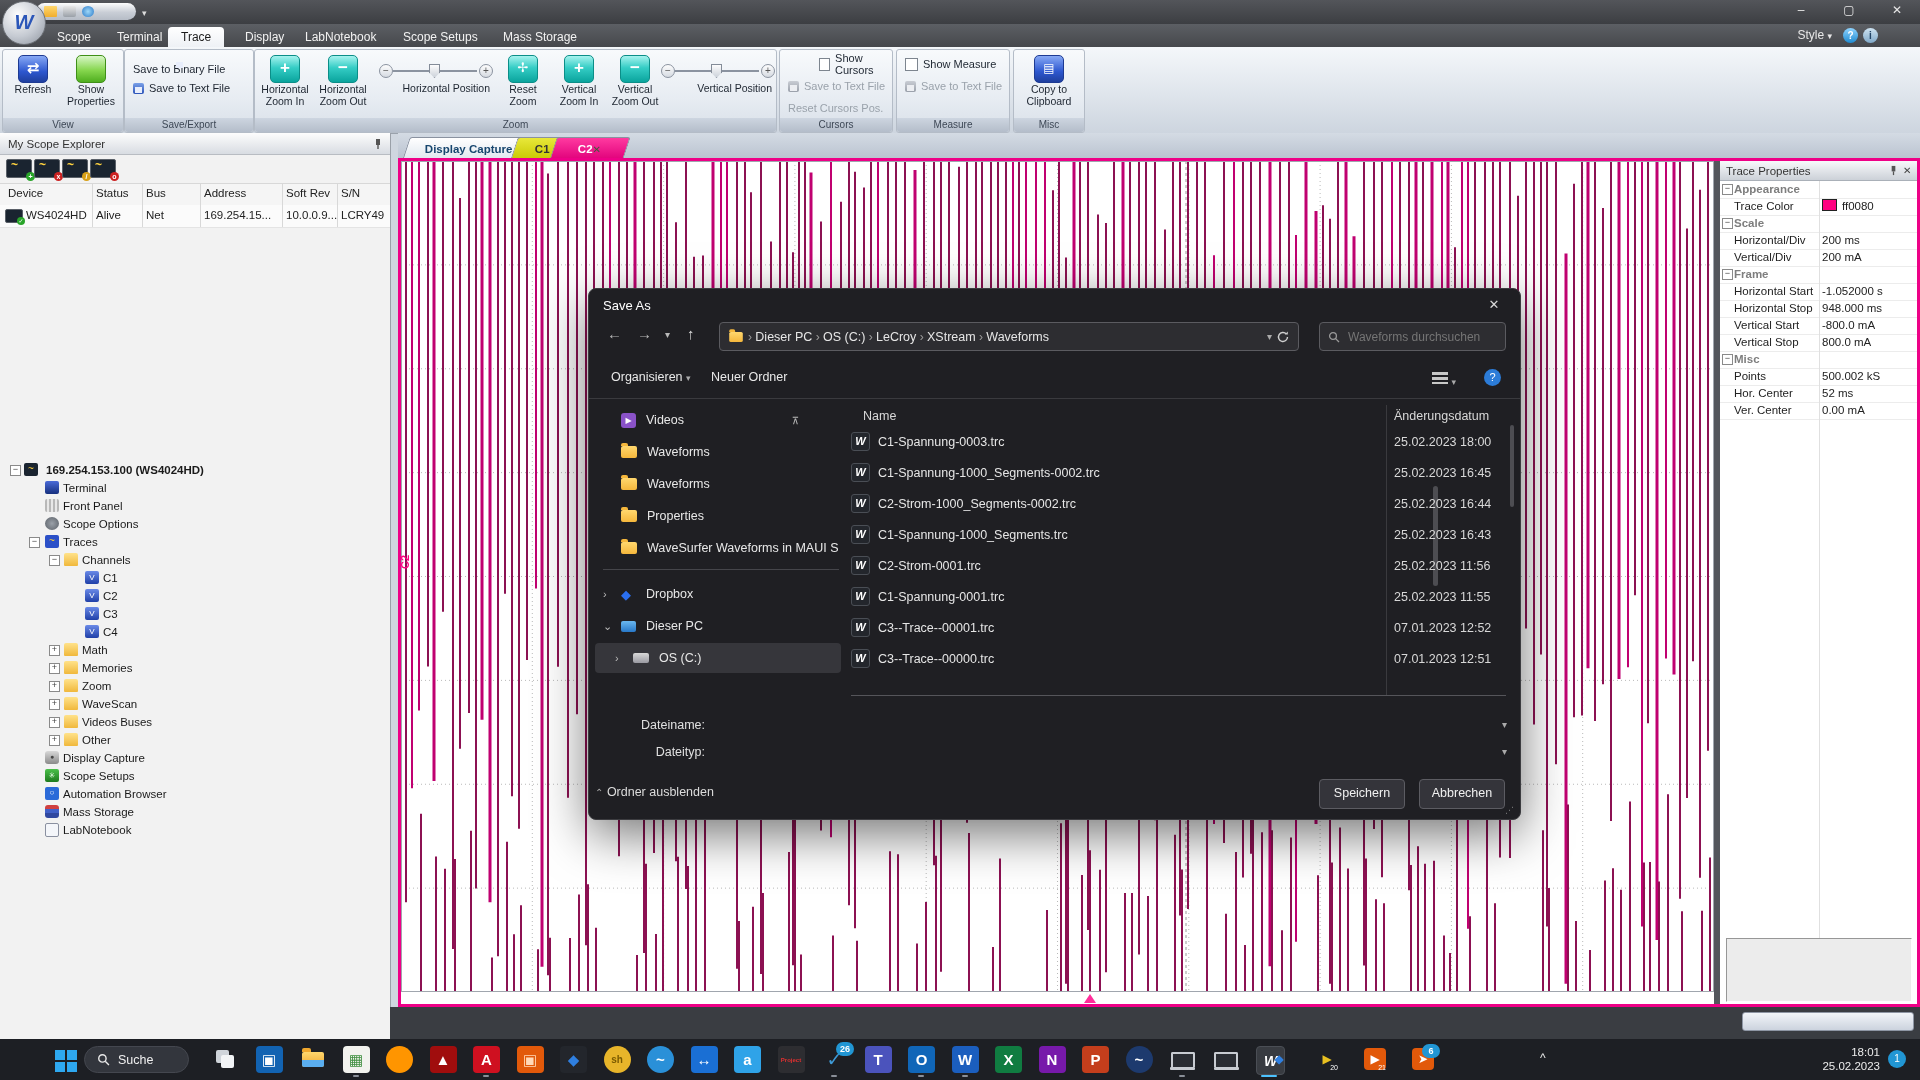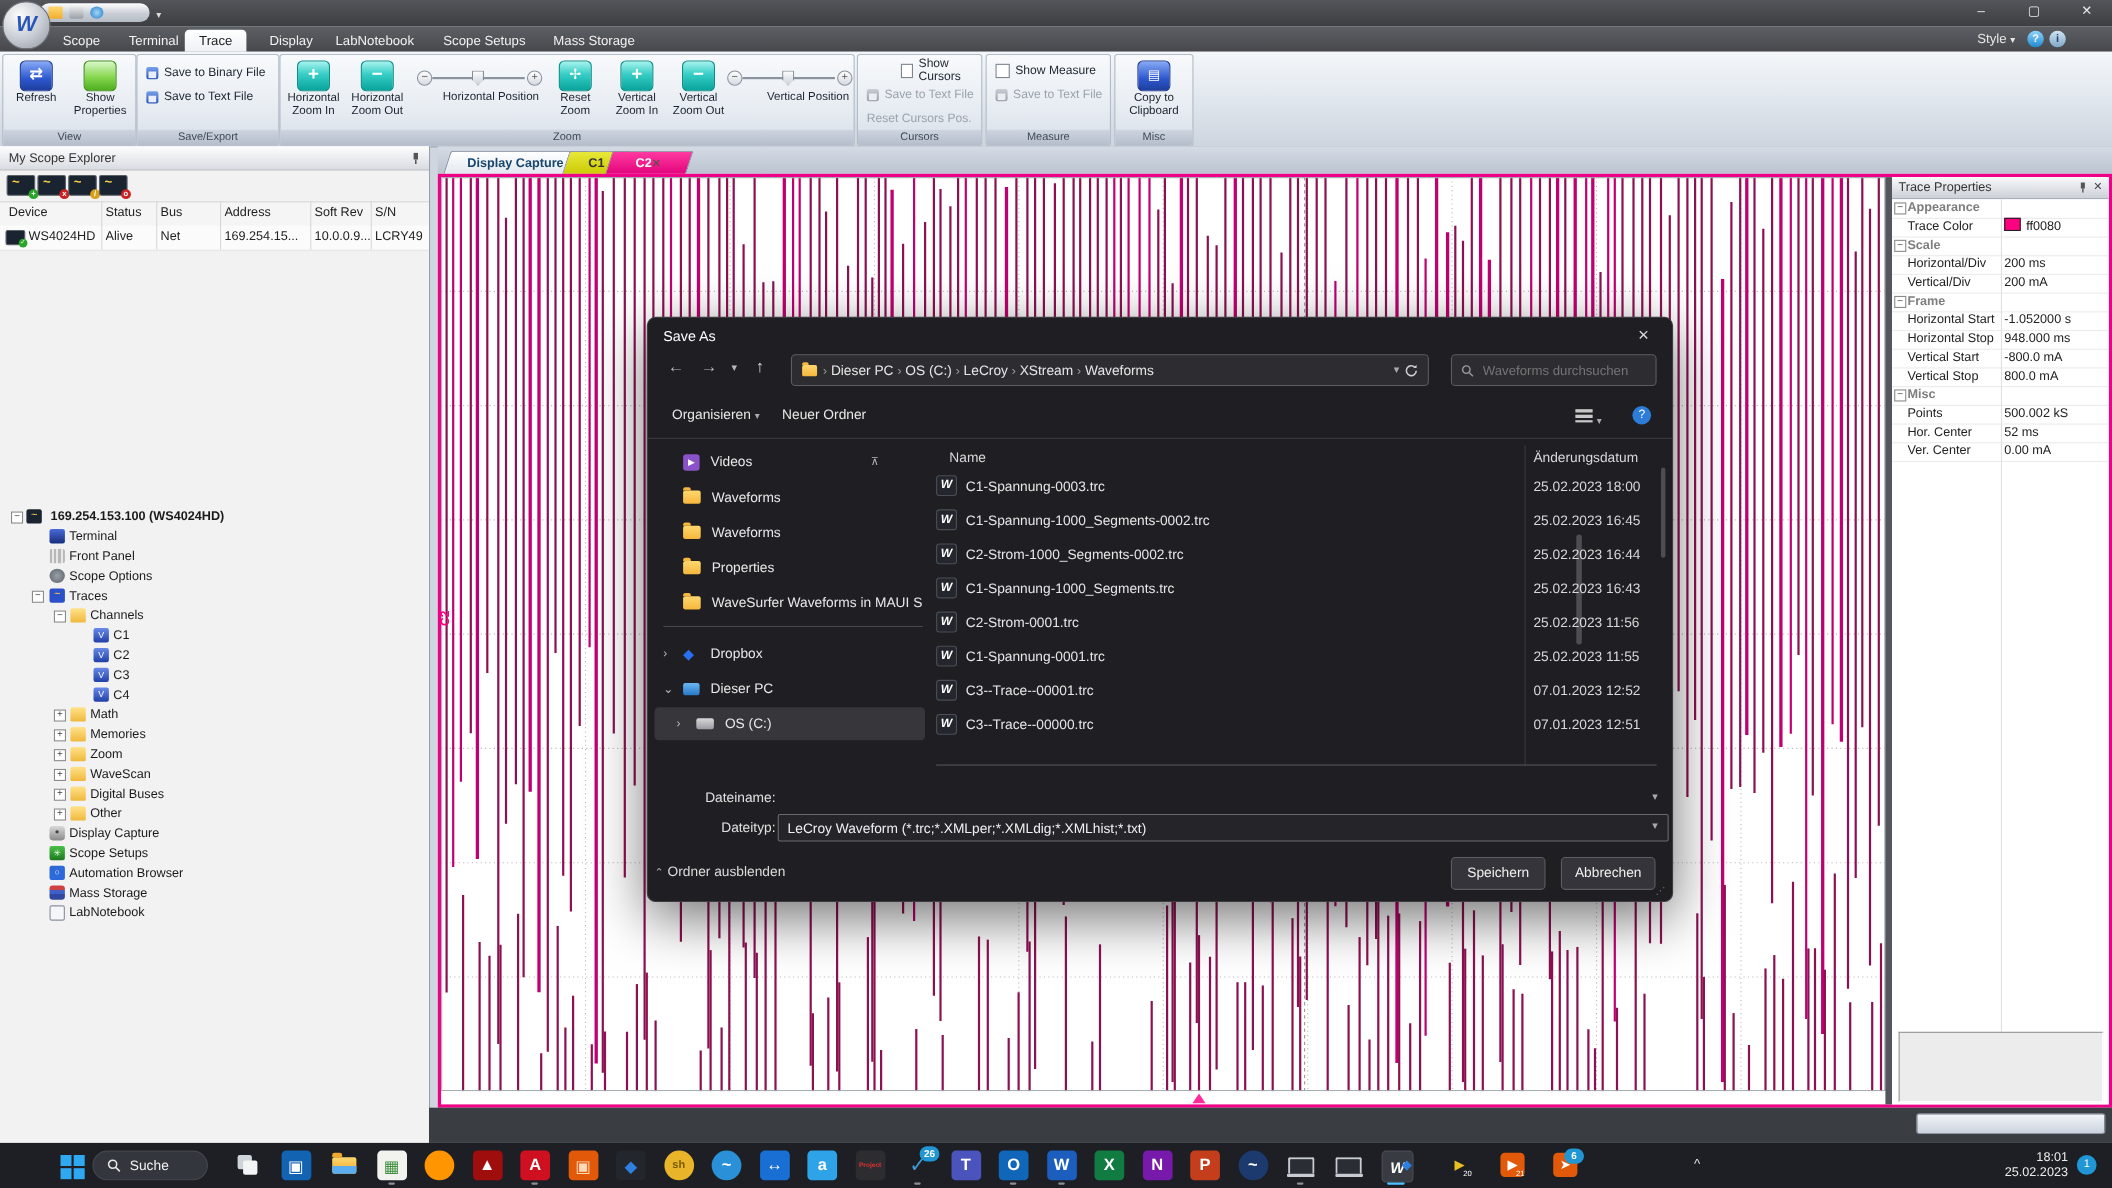--- a/index.html
+++ b/index.html
@@ -188,21 +188,21 @@
         <div class="rlabel">Refresh</div>
       </div>
       <div class="rbtn" style="left:60px;">
         <div class="ric greendoc"></div>
         <div class="rlabel">Show Properties</div>
       </div>
       <div class="rgrouplabel">View</div>
     </div>
 
     <div class="rgroup" style="left:124px;width:128px;">
-      <div class="rsmallrow" style="left:8px;top:8px;">
+      <div class="rsmallrow" style="left:8px;top:8px;flex-direction:column;">
         <span class="floppy"></span>
           <span>Save to Binary File</span>
       </div>
       <div class="rsmallrow" style="left:8px;top:30px;">
         <span class="floppy"></span>
           <span>Save to Text File</span>
       </div>
       <div class="rgrouplabel">Save/Export</div>
     </div>
 
@@ -416,21 +416,21 @@
           <span style="position: absolute; left: 64px; top: 0px;">
             <span class="ticon" style="background: linear-gradient(rgb(255, 226, 138), rgb(240, 184, 60)); border-radius: 2px 2px 1px 1px;"></span>
           </span>
           <span style="position: absolute; left: 82px;">WaveScan</span>
         </div>
         <div class="titem" style="left: 0px; top: 252px; width: 390px;">
           <div class="texp" style="left: 49px;">+</div>
           <span style="position: absolute; left: 64px; top: 0px;">
             <span class="ticon" style="background: linear-gradient(rgb(255, 226, 138), rgb(240, 184, 60)); border-radius: 2px 2px 1px 1px;"></span>
           </span>
-          <span style="position: absolute; left: 82px;">Digital Buses</span>
+          <span style="position: absolute; left: 82px;">Videos Buses</span>
         </div>
         <div class="titem" style="left: 0px; top: 270px; width: 390px;">
           <div class="texp" style="left: 49px;">+</div>
           <span style="position: absolute; left: 64px; top: 0px;">
             <span class="ticon" style="background: linear-gradient(rgb(255, 226, 138), rgb(240, 184, 60)); border-radius: 2px 2px 1px 1px;"></span>
           </span>
           <span style="position: absolute; left: 82px;">Other</span>
         </div>
         <div class="titem" style="left: 0px; top: 288px; width: 390px;">
           <span style="position: absolute; left: 45px; top: 0px;">
@@ -953,21 +953,20 @@
           <span class="fdate">07.01.2023 12:51</span>
         </div>
       </div>
     <div class="abs" style="left:262px;top:406px;width:655px;height:1px;background:#55555a;"></div>
     <div class="abs" style="left:921px;top:136px;width:4px;height:82px;background:#4d4d52;border-radius:2px;"></div>
 
     <div class="dlg-label" style="left:6px;top:429px;">Dateiname:</div>
     <span class="inchev" style="left:913px;top:430px;">▾</span>
 
     <div class="dlg-label" style="left:6px;top:456px;">Dateityp:</div>
-    <input class="dlg-input" style="top: 451px;" value="LeCroy Waveform (*.trc;*.XMLper;*.XMLdig;*.XMLhist;*.txt)">
     <span class="inchev" style="left:913px;top:457px;">▾</span>
 
     <div class="dlg-btn" style="left:730px;top:490px;">Speichern</div>
     <div class="dlg-btn" style="left:830px;top:490px;">Abbrechen</div>
     <div class="abs" style="left:6px;top:496px;color:#dcdcdc;">
       <span style="font-size:10px;color:#aaa;">⌃</span> <span>Ordner ausblenden</span>
     </div>
     <div class="abs" style="left:916px;top:516px;color:#777;font-size:9px;">⋰</div>
   </div>
 

